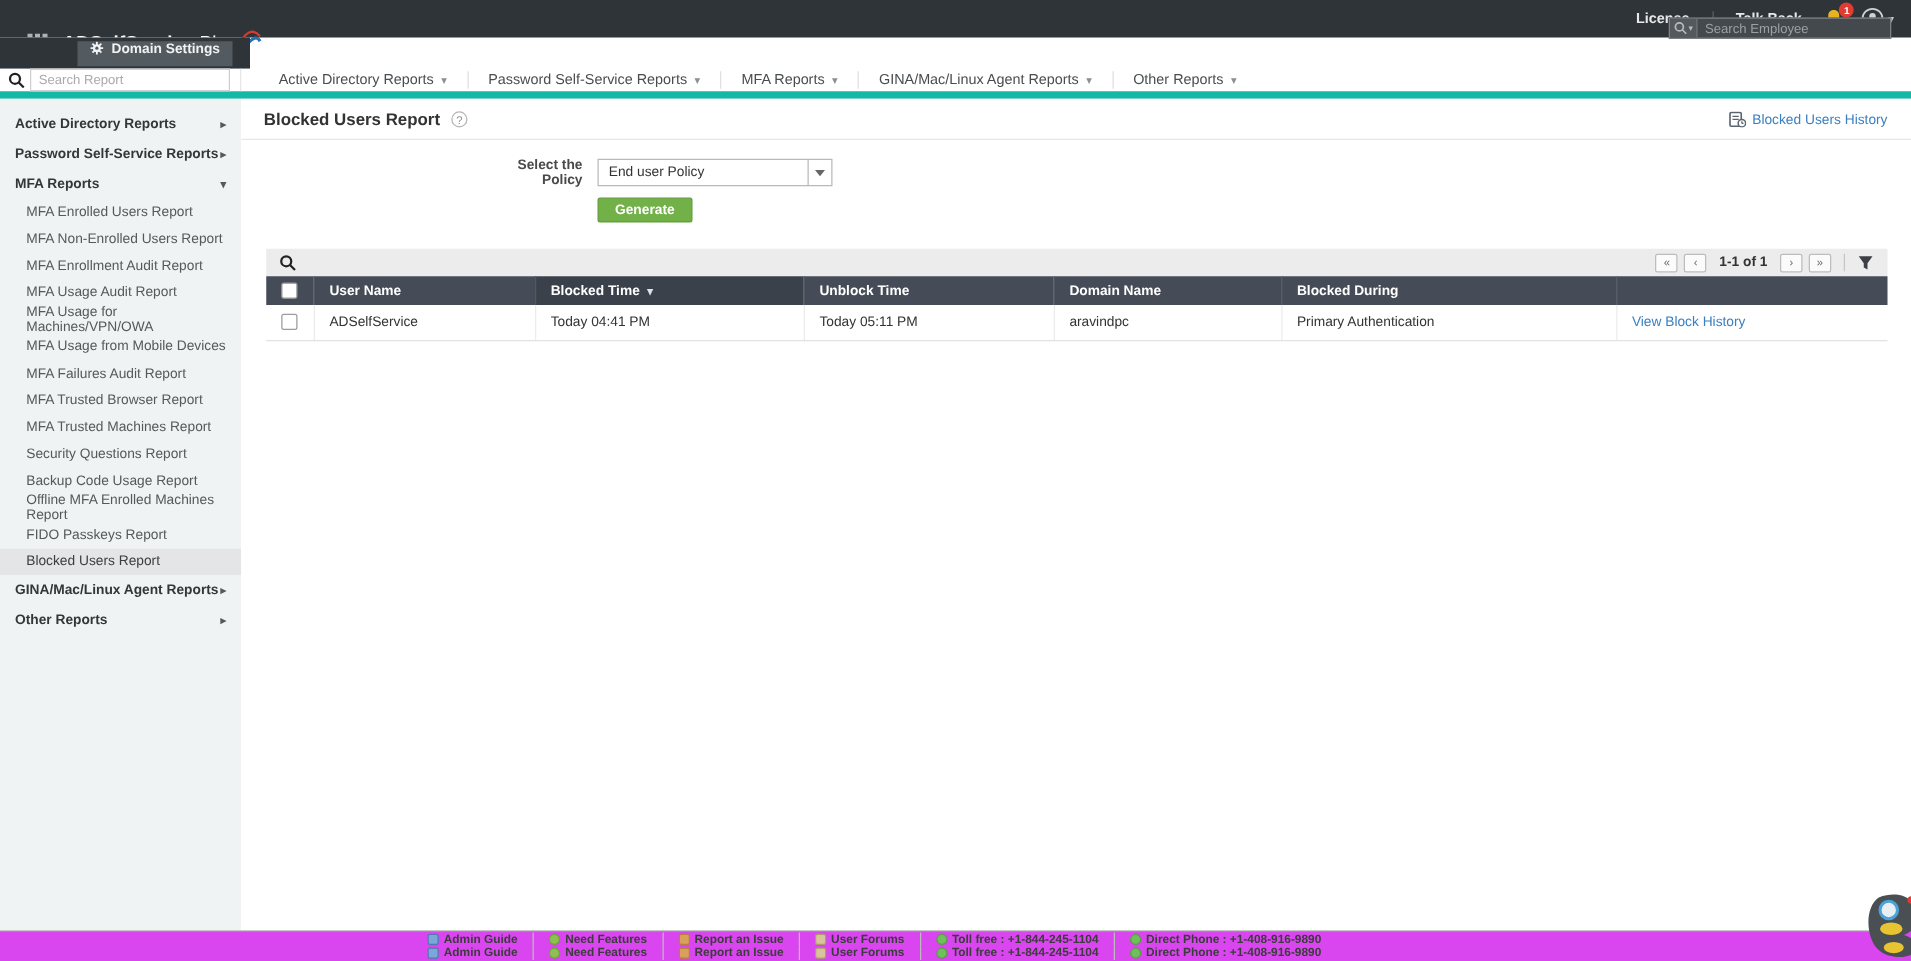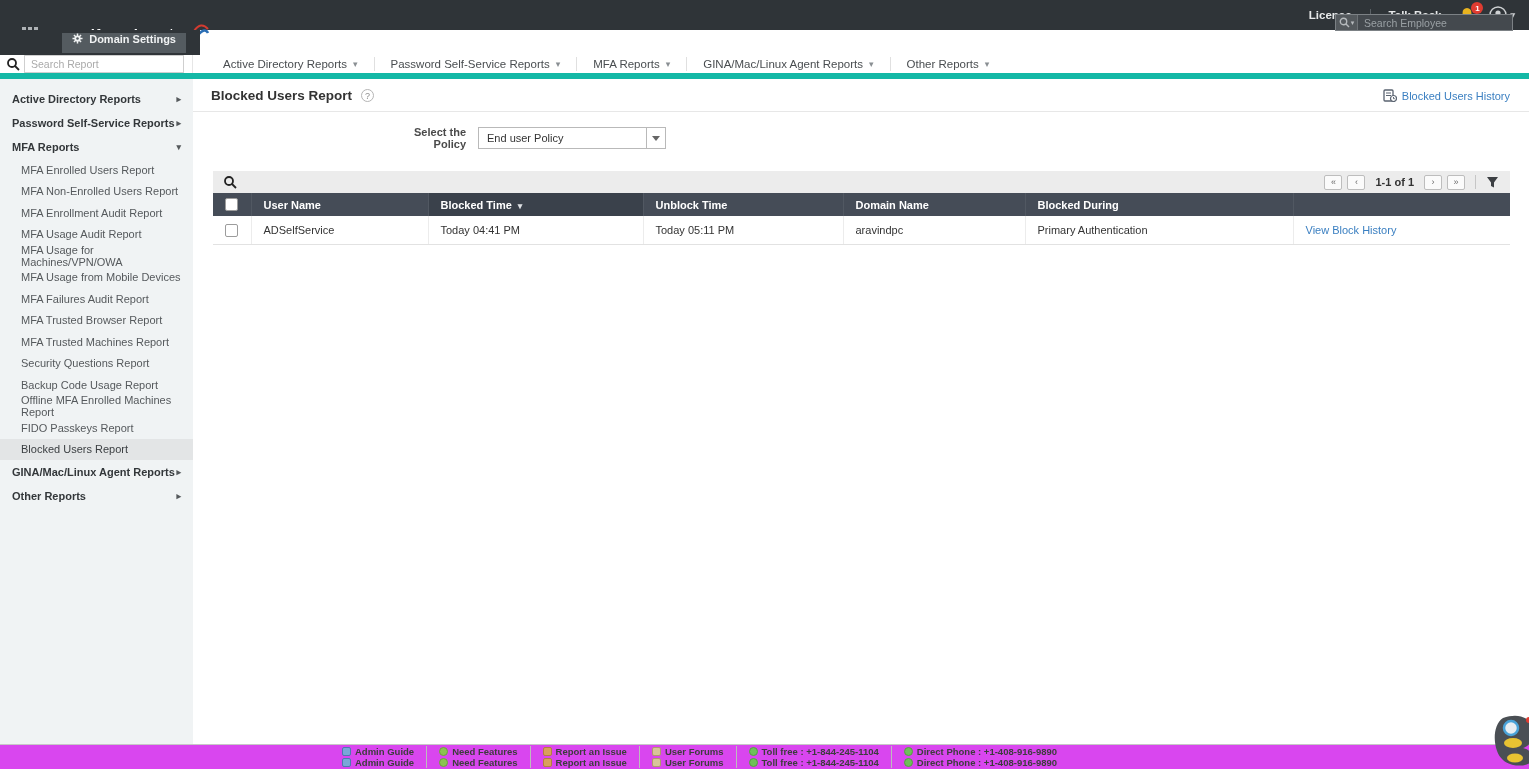--- a/index.html
+++ b/index.html
@@ -271,20 +271,23 @@
 
       <div class="form-area">
         <div class="form-row">
           <label class="form-label">Select the Policy</label>
           <div class="selectbox">
             <span class="sel-val">End user Policy</span>
             <span class="sel-caret">
                 <i></i>
               </span>
           </div>
+        </div>
+        <div class="gen-row">
+          <button class="gen-btn">Generate</button>
         </div>
       </div>
 
       <div class="table-area">
         <div class="tbl-toolbar">
           <svg width="14" height="14" viewBox="0 0 14 14" style="margin-left:3px;">
               <circle cx="6" cy="6" r="4" fill="none" stroke="#222" stroke-width="1.8"></circle>
               <line x1="9" y1="9" x2="13" y2="13" stroke="#222" stroke-width="1.8"></line>
             </svg>
           <div class="pag">

